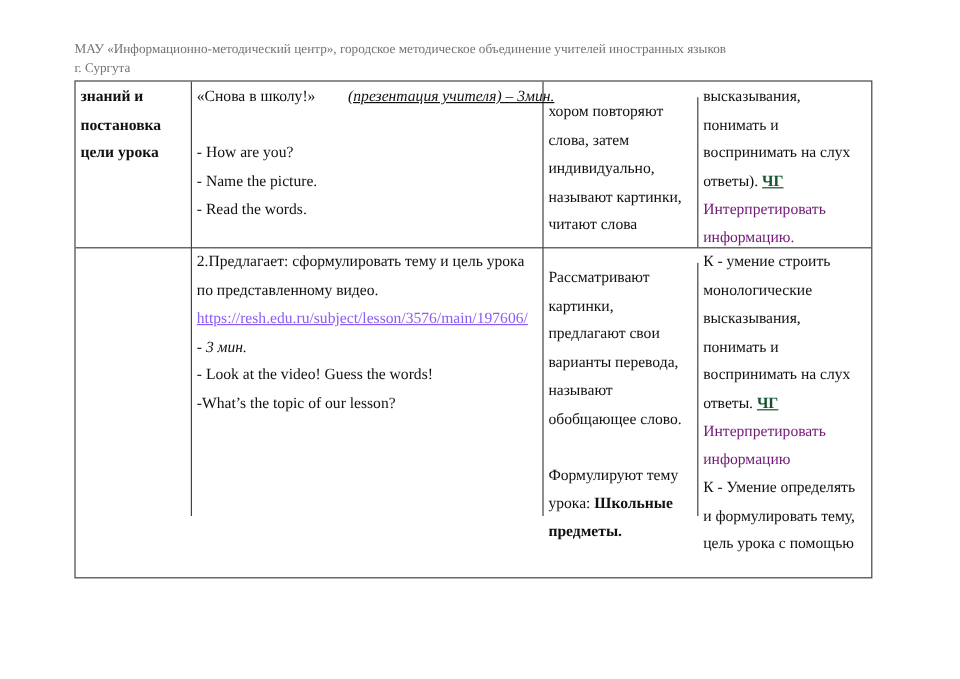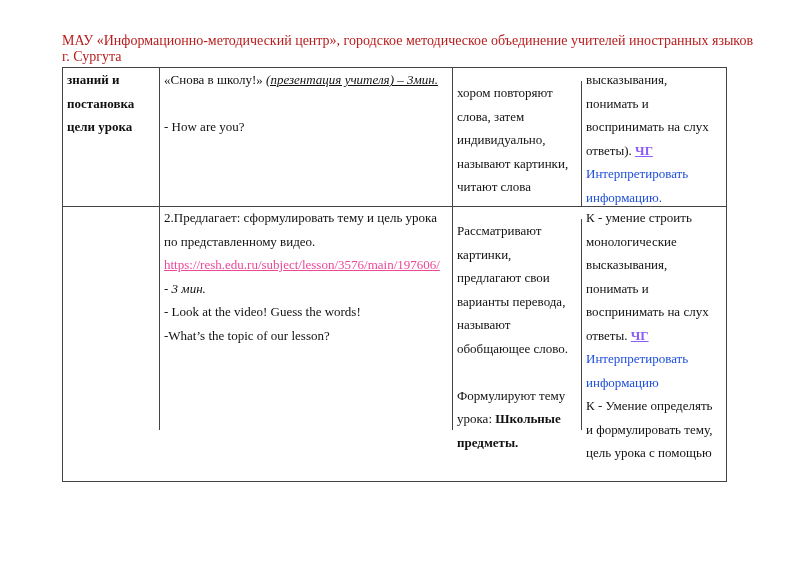--- a/index.html
+++ b/index.html
@@ -2,41 +2,41 @@
 <html><head>
 <meta charset="utf-8">
 <style>
   html, body { margin:0; padding:0; }
   body {
     width:800px; height:566px; background:#ffffff; position:relative; overflow:hidden;
     font-family:"Liberation Serif", "DejaVu Serif", serif; color:#111;
   }
   .header {
     position:absolute; left:62px; top:33px; width:680px;
-    font-size:14px; line-height:16px; color:#b91c1c;
+    font-size:11px; line-height:16px; color:#737373;
   }
   .table {
     position:absolute; left:62px; top:67px; width:665px; height:415px;
     border:1.5px solid #444; box-sizing:border-box;
   }
   .row { position:absolute; left:0; width:100%; }
   .row1 { top:0; height:138px; border-bottom:1.2px solid #444; }
   .row2 { top:138px; height:224px; }
   .cell { position:absolute; top:0; bottom:0; box-sizing:border-box; padding:0 4px; font-size:13px; line-height:23.5px; }
   .c1 { left:0; width:97px; border-right:1.5px solid #444; }
   .c2 { left:97px; width:293px; border-right:1.5px solid #444; }
   .c3 { left:390px; width:129px; border-right:1.5px solid #444;margin-top:13px; }
   .c4 { left:519px; width:144px; }
   .line { display:block; white-space:nowrap; }
   .bold { font-weight:bold; }
-  .ital-ul { font-style:italic; text-decoration:underline; }
+  .ital-ul { font-style:italic; text-decoration:underline;margin-left:24px; }
   .ital { font-style:italic; }
-  .link { color:#ec4899; text-decoration:underline; }
-  .red { color:#1d4ed8; }
-  .red-bold-ul { color:#8b5cf6; font-weight:bold; text-decoration:underline; }
+  .link { color:#8b5cf6; text-decoration:underline; }
+  .red { color:#701a75; }
+  .red-bold-ul { color:#14532d; font-weight:bold; text-decoration:underline; }
   .gap { display:block; height:23.5px; }
   .row1 .c1 { padding-top:0; }
 </style>
 </head>
 <body>
 
 <div class="header">
   <span class="line">МАУ «Информационно-методический центр», городское методическое объединение учителей иностранных языков</span>
   <span class="line">г. Сургута</span>
 </div>
@@ -46,20 +46,22 @@
   <div class="row row1">
     <div class="cell c1">
       <span class="line bold">знаний и</span>
       <span class="line bold">постановка</span>
       <span class="line bold">цели урока</span>
     </div>
     <div class="cell c2">
       <span class="line"><span>«Снова в школу!» </span><span class="ital-ul">(презентация учителя) – 3мин.</span></span>
       <span class="gap"></span>
       <span class="line"> - How are you?</span>
+      <span class="line"> - Name the picture.</span>
+      <span class="line"> - Read the words.</span>
     </div>
     <div class="cell c3">
       <span class="line">хором повторяют</span>
       <span class="line">слова, затем</span>
       <span class="line">индивидуально,</span>
       <span class="line">называют картинки,</span>
       <span class="line">читают слова</span>
     </div>
     <div class="cell c4">
       <span class="line">высказывания,</span>

